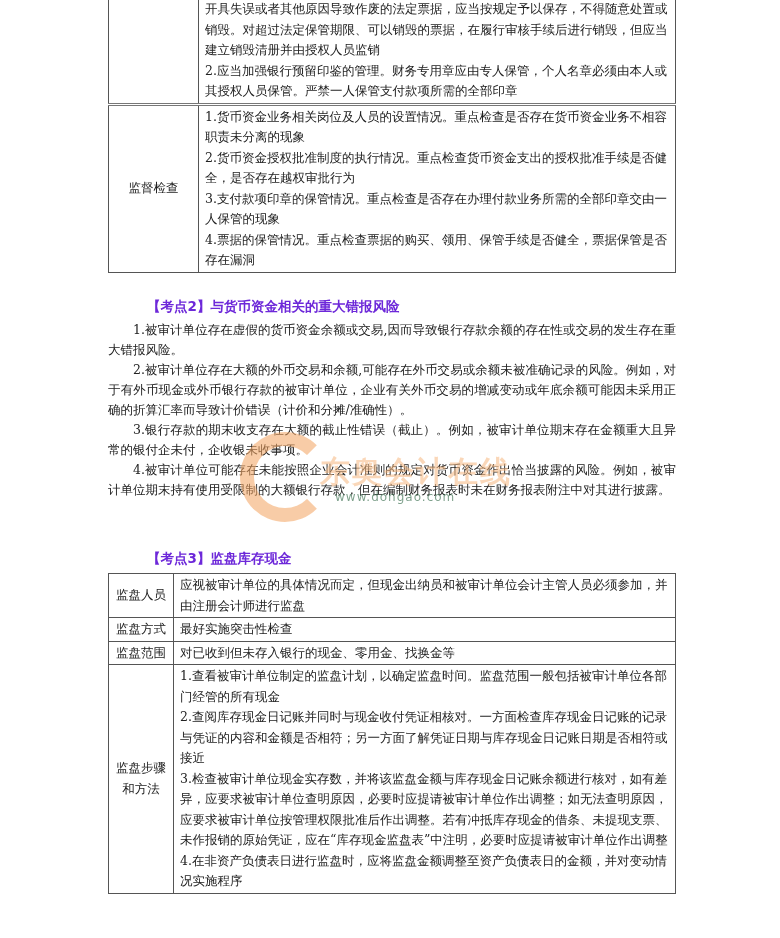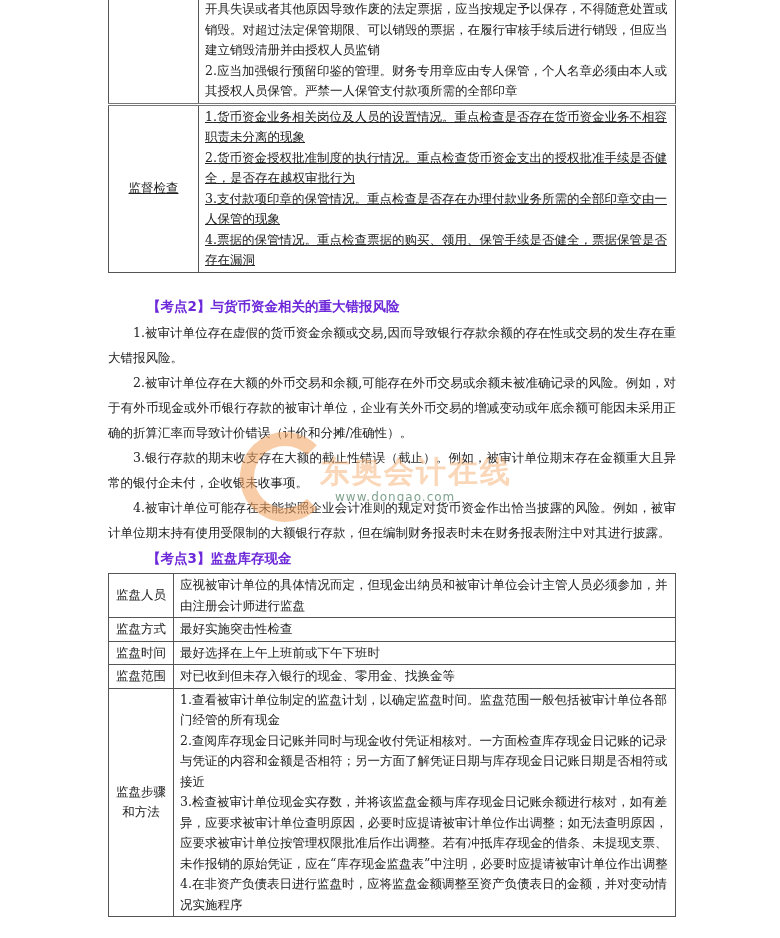--- a/index.html
+++ b/index.html
@@ -18,36 +18,36 @@
     border: 1px solid #555;
     vertical-align: middle;
     padding: 1px 6px 1px 6px;
   }
   table.grid td.label { text-align: center; }
   table.grid td.content p { margin: 0; }
 
   #tbl1 { left: 108px; top: -2px; width: 568px; }
   #tbl1 td.label { width: 77px; }
   #tbl1 tr.first td { border-top: none; }
-  #tbl1 tr.second td { border-top: 3px double #777; text-decoration: underline; }
+  #tbl1 tr.second td { border-top: 3px double #777; }
 
   #tbl2 { left: 108px; top: 573px; width: 568px; }
   #tbl2 td.label { width: 52px; text-align: center; }
 
   .heading {
     position: absolute; left: 147px;
     font-family: "DejaVu Sans", "Liberation Sans", sans-serif;
     font-weight: bold; font-size: 13.5px; color: #6d28d9;
   }
   #h2 { top: 298px; }
   #h3 { top: 550px; }
 
   .para-block {
     position: absolute; left: 108px; width: 568px;
-    font-size: 12.5px; line-height: 25px;
+    font-size: 12.5px; line-height: 20px;
     text-align: justify;
   }
   .para-block p { margin: 0; text-indent: 2em; }
   #risks { top: 320px; }
 
   .watermark {
     position: absolute; left: 240px; top: 432px; width: 300px; height: 100px;
     pointer-events: none; opacity: 0.55;
   }
   .wm-logo {
@@ -119,26 +119,20 @@
         <p>应视被审计单位的具体情况而定，但现金出纳员和被审计单位会计主管人员必须参加，并由注册会计师进行监盘</p>
       </td>
     </tr>
     <tr>
       <td class="label">监盘方式</td>
       <td class="content">
         <p>最好实施突击性检查</p>
       </td>
     </tr>
     <tr>
-      <td class="label">监盘时间</td>
-      <td class="content">
-        <p>最好选择在上午上班前或下午下班时</p>
-      </td>
-    </tr>
-    <tr>
       <td class="label">监盘范围</td>
       <td class="content">
         <p>对已收到但未存入银行的现金、零用金、找换金等</p>
       </td>
     </tr>
     <tr>
       <td class="label">监盘步骤和方法</td>
       <td class="content">
         <p>1.查看被审计单位制定的监盘计划，以确定监盘时间。监盘范围一般包括被审计单位各部门经管的所有现金</p>
         <p>2.查阅库存现金日记账并同时与现金收付凭证相核对。一方面检查库存现金日记账的记录与凭证的内容和金额是否相符；另一方面了解凭证日期与库存现金日记账日期是否相符或接近</p>

